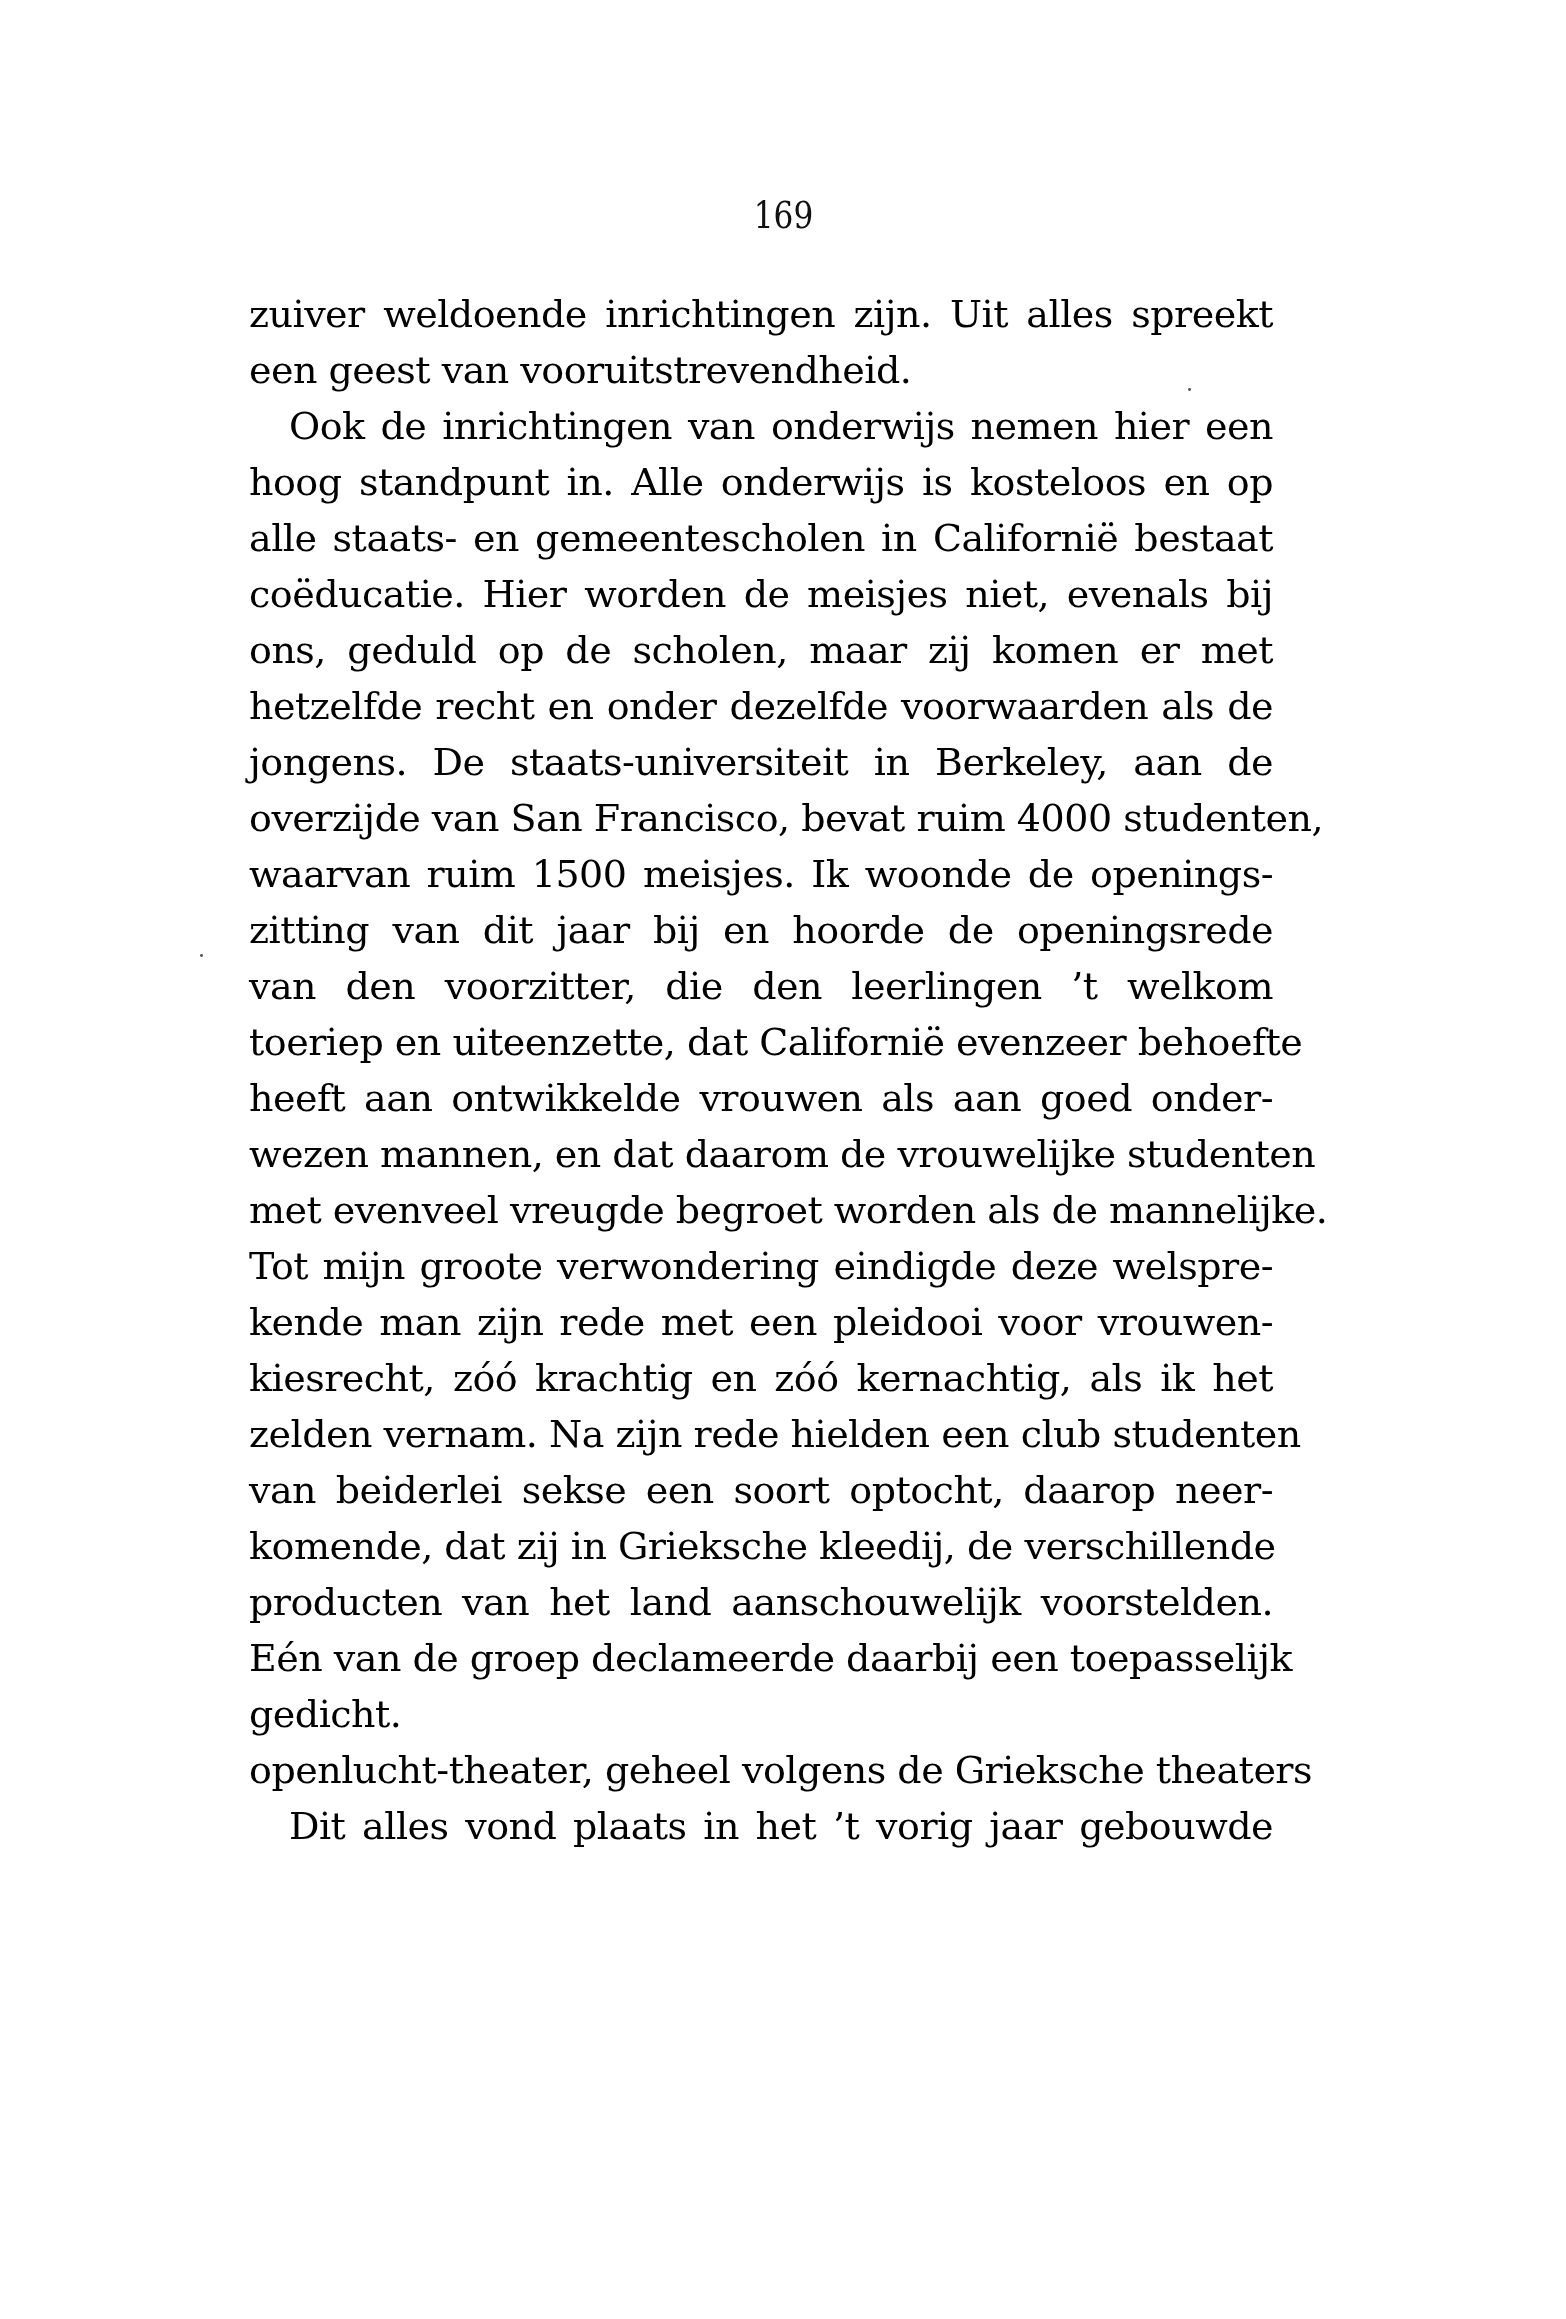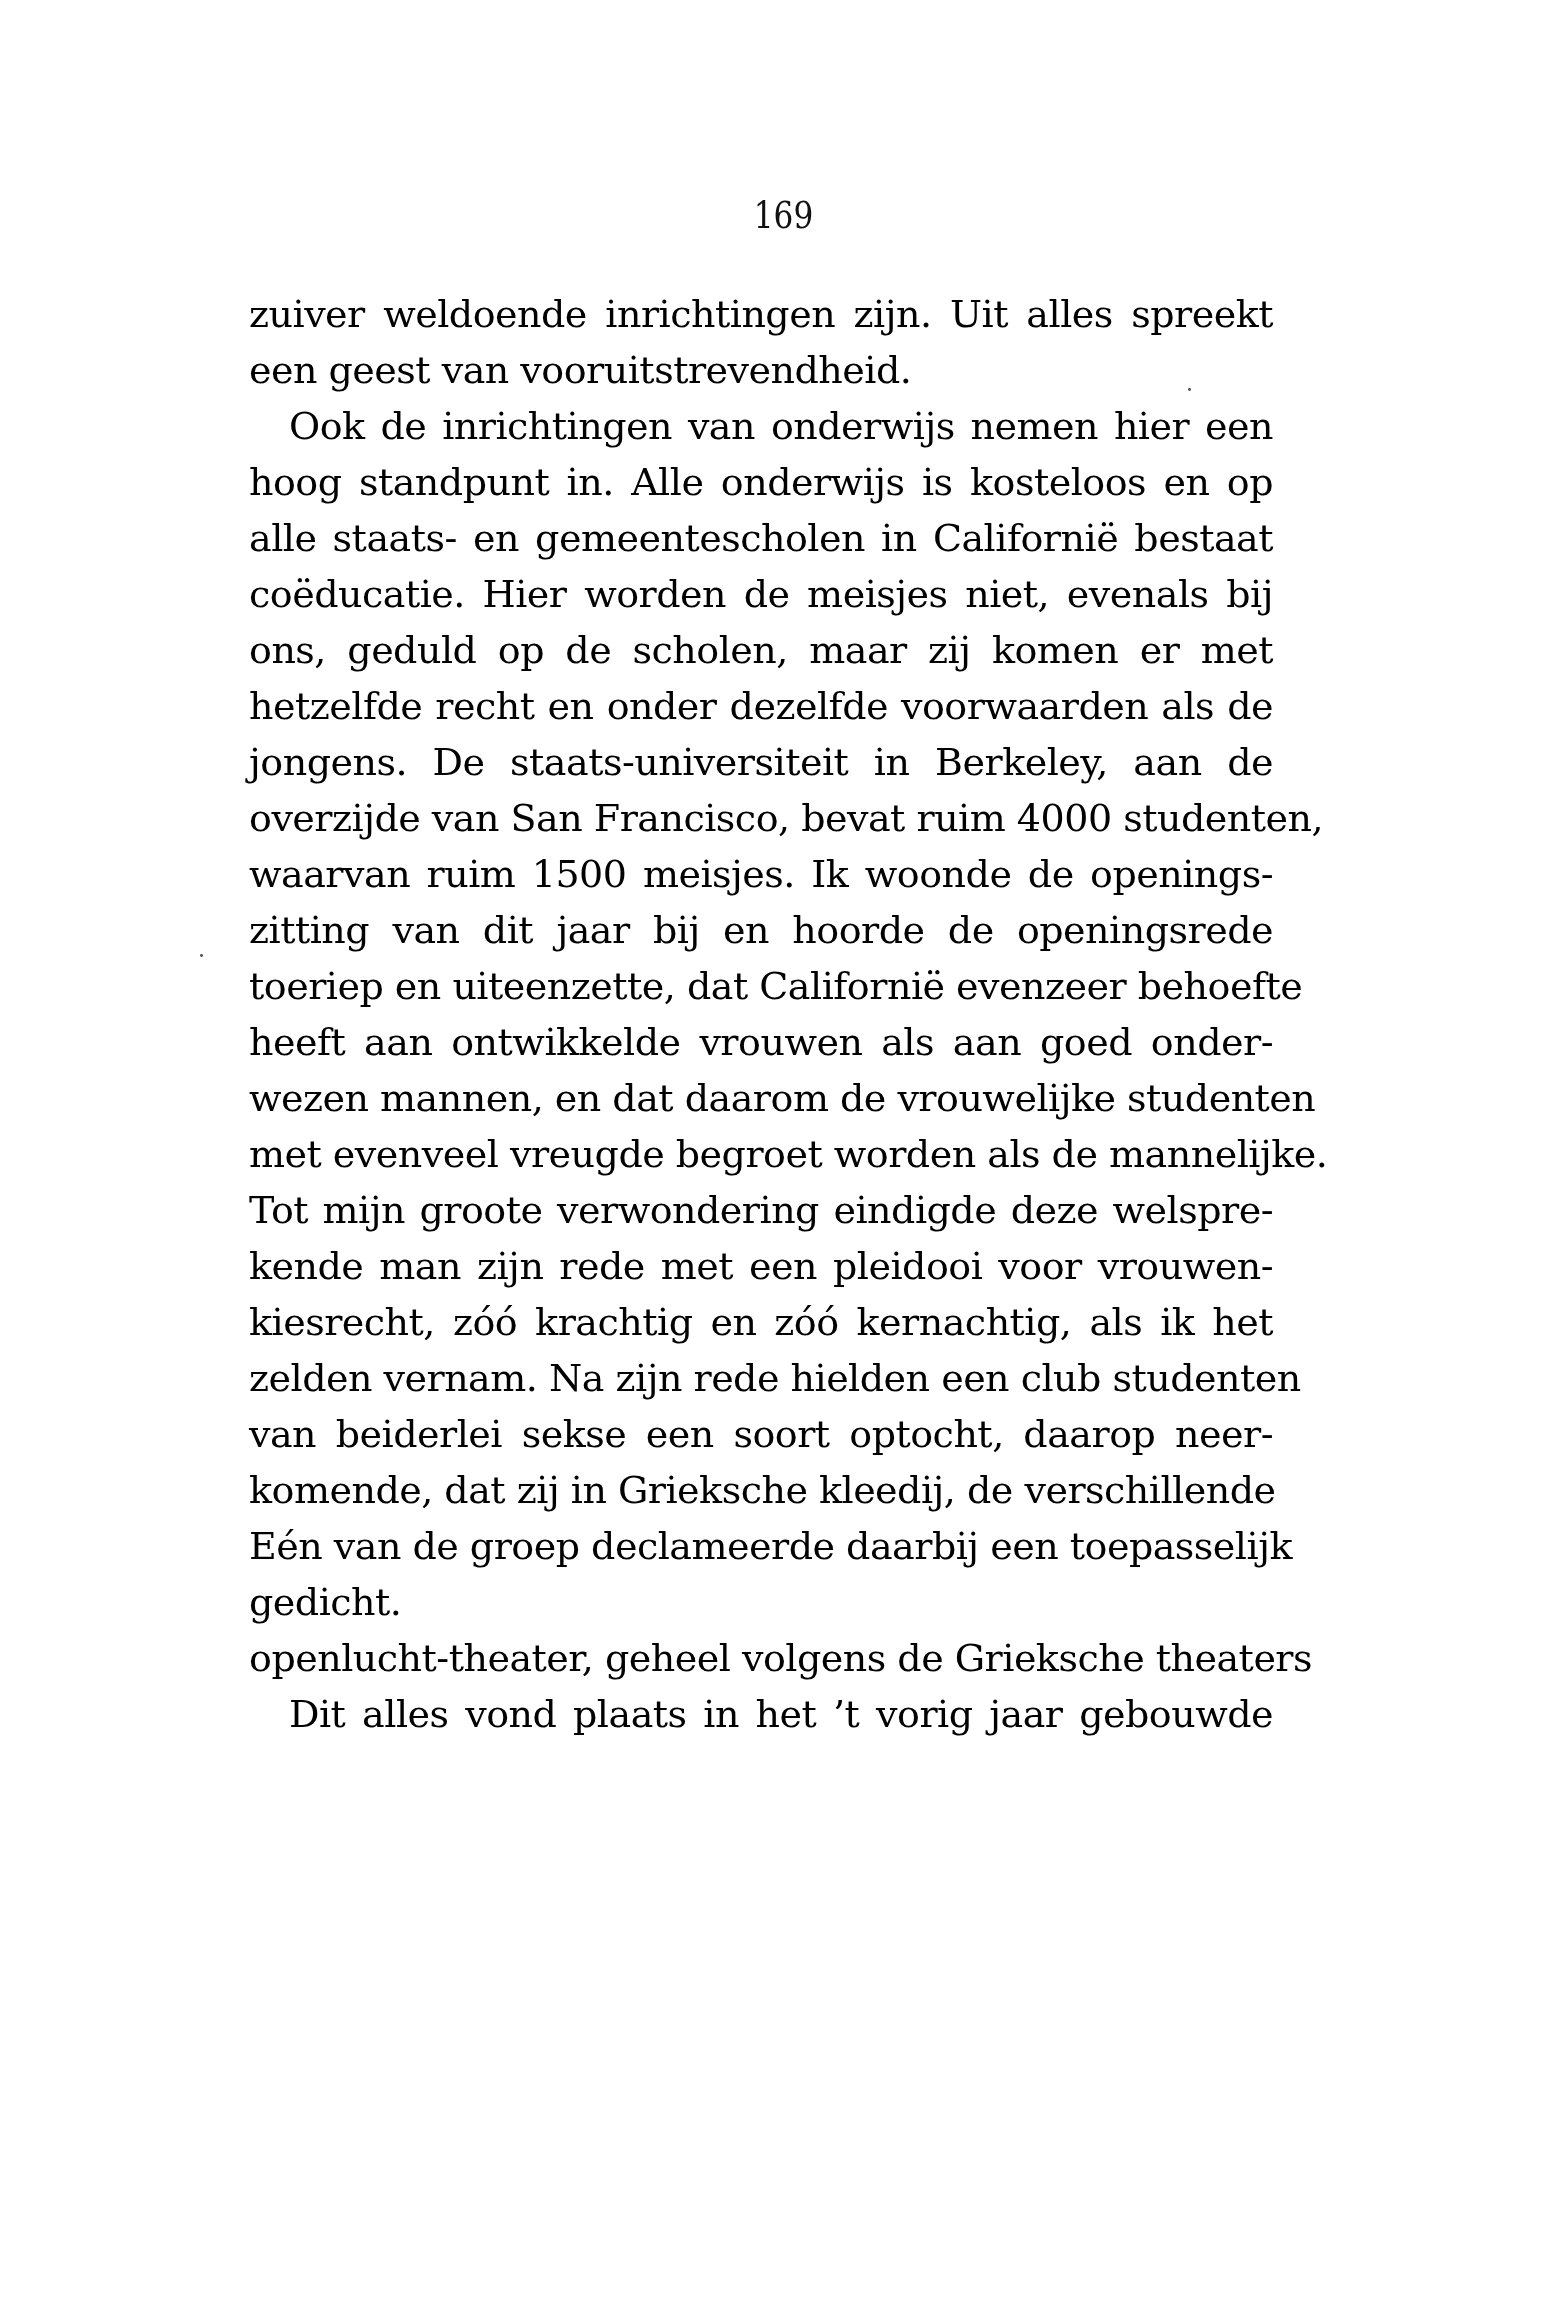--- a/index.html
+++ b/index.html
@@ -34,30 +34,32 @@
       <span class="line indent">Ook de inrichtingen van onderwijs nemen hier een</span>
       <span class="line">hoog standpunt in. Alle onderwijs is kosteloos en op</span>
       <span class="line">alle staats- en gemeentescholen in Californië bestaat</span>
       <span class="line">coëducatie. Hier worden de meisjes niet, evenals bij</span>
       <span class="line">ons, geduld op de scholen, maar zij komen er met</span>
       <span class="line">hetzelfde recht en onder dezelfde voorwaarden als de</span>
       <span class="line">jongens. De staats-universiteit in Berkeley, aan de</span>
       <span class="line">overzijde van San Francisco, bevat ruim 4000 studenten,</span>
       <span class="line">waarvan ruim 1500 meisjes. Ik woonde de openings-</span>
       <span class="line">zitting van dit jaar bij en hoorde de openingsrede</span>
+      <span class="line">van den voorzitter, die den leerlingen ’t welkom</span>
       <span class="line">toeriep en uiteenzette, dat Californië evenzeer behoefte</span>
       <span class="line">heeft aan ontwikkelde vrouwen als aan goed onder-</span>
       <span class="line">wezen mannen, en dat daarom de vrouwelijke studenten</span>
       <span class="line">met evenveel vreugde begroet worden als de mannelijke.</span>
       <span class="line">Tot mijn groote verwondering eindigde deze welspre-</span>
       <span class="line">kende man zijn rede met een pleidooi voor vrouwen-</span>
       <span class="line">kiesrecht, zóó krachtig en zóó kernachtig, als ik het</span>
       <span class="line">zelden vernam. Na zijn rede hielden een club studenten</span>
       <span class="line">van beiderlei sekse een soort optocht, daarop neer-</span>
       <span class="line">komende, dat zij in Grieksche kleedij, de verschillende</span>
+      <span class="line">producten van het land aanschouwelijk voorstelden.</span>
       <span class="line">Eén van de groep declameerde daarbij een toepasselijk</span>
       <span class="line last">gedicht.</span>
       <span class="line">openlucht-theater, geheel volgens de Grieksche theaters</span>
       <span class="line indent">Dit alles vond plaats in het ’t vorig jaar gebouwde</span>
     </div>
   <span class="stray-dot" style="left:1188px;top:388px;"></span>
   <span class="stray-dot" style="left:200px;top:954px;"></span>
 </div>
 
 

